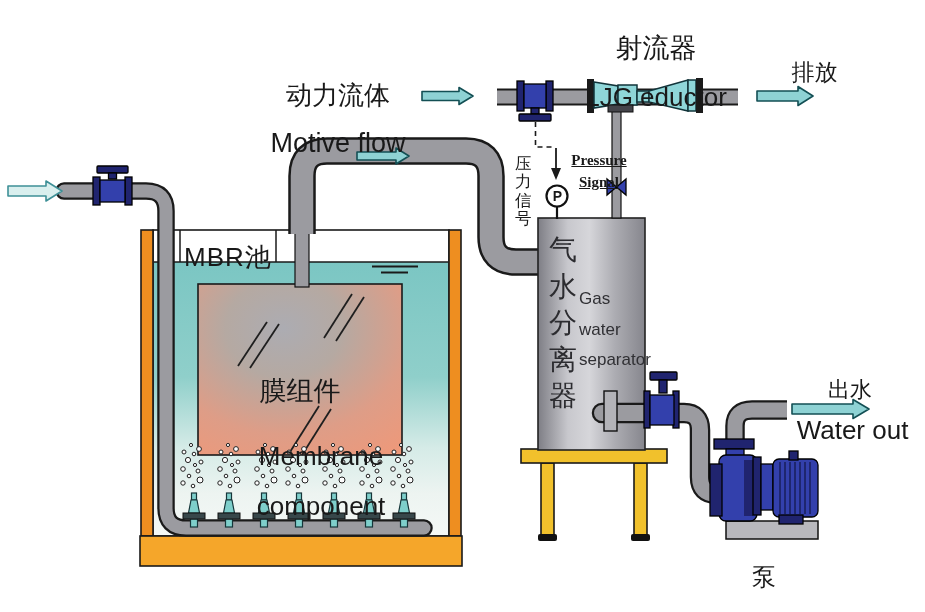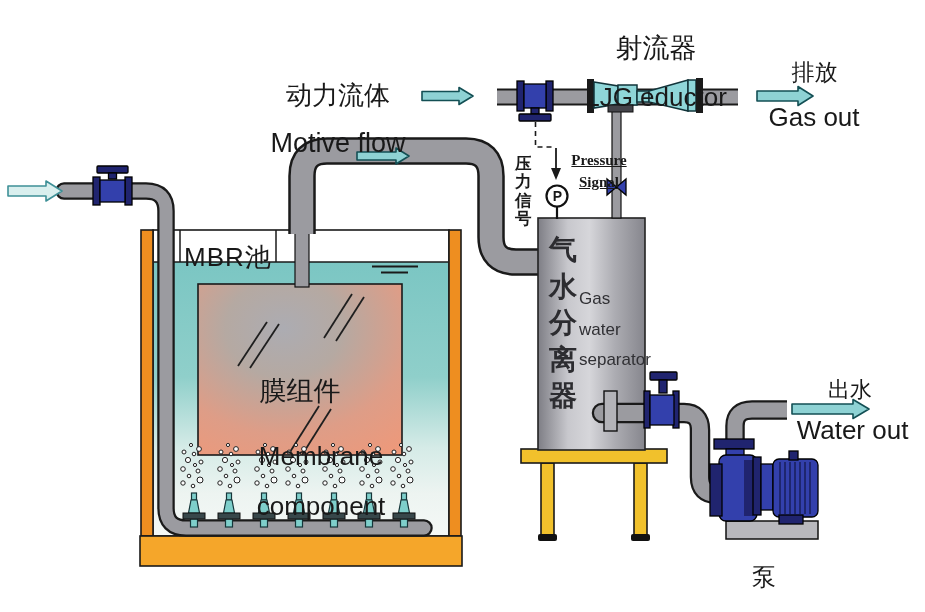--- a/index.html
+++ b/index.html
@@ -9,21 +9,21 @@
   .lbl{position:absolute;white-space:pre-line;}
   .center{text-align:center;}
   .zh27{font-size:27px;line-height:32px;}
   .zh26{font-size:26px;line-height:30px;}
   .zh24{font-size:24px;line-height:28px;}
   .zh23{font-size:23px;line-height:26px;}
   .zh22{font-size:22px;line-height:25px;}
   .en27{font-size:27px;line-height:31px;}
   .en26{font-size:26px;line-height:30px;}
   .en28{font-size:28px;line-height:32px;}
-  .vtext{word-break:break-all;letter-spacing:0;font-weight:bold;}
+  .vtext{word-break:break-all;letter-spacing:0;}
   .sep-zh{font-size:28px;line-height:36.5px;width:30px;color:#2c2c30;}
   .sep-en{font-size:17px;line-height:30.5px;color:#303034;}
   .psig-zh{font-size:16.5px;line-height:18.4px;width:25px;}
   .psig-en{font-family:"Liberation Serif",serif;font-weight:bold;font-size:15px;line-height:21.5px;}
   .gaugeP{font-size:14px;font-weight:bold;line-height:15px;}
   .mbr{font-size:26px;letter-spacing:1px;margin-top:8px;}
   
   .wall{fill:var(--tank-wall,#EE8E20);stroke:#1a1a1a;stroke-width:1.6;}
   .slab{fill:var(--tank-base,#F5A62A);stroke:#1a1a1a;stroke-width:1.6;}
   .interior{fill:#ffffff;stroke:#1a1a1a;stroke-width:1.6;}
@@ -357,21 +357,20 @@
   <div class="zh26">动力流体</div>
   <div class="en27">Motive flow</div>
 </div>
 
 <div class="lbl center" style="left:565px;top:14px;width:182px;">
   <div class="zh27">射流器</div>
   <div class="en26">LJG eductor</div>
 </div>
 
 <div class="lbl center zh23" style="left:752px;top:59px;width:125px;">排放</div>
-<div class="lbl center en26" style="left:748px;top:102px;width:132px;">Gas out</div>
 
 <div class="lbl mbr" style="left:184px;top:232px;">MBR池</div>
 
 <div class="lbl center" style="left:198px;top:321px;width:204px;">
   <div class="zh27" style="margin-bottom:6px;margin-top:36px;">膜组件</div>
   <div class="en26" style="line-height:50px;padding-left:42px;">Membrane
 component</div>
 </div>
 
 <div class="lbl vtext psig-zh" style="left:515px;top:154px;">压力信号</div>

